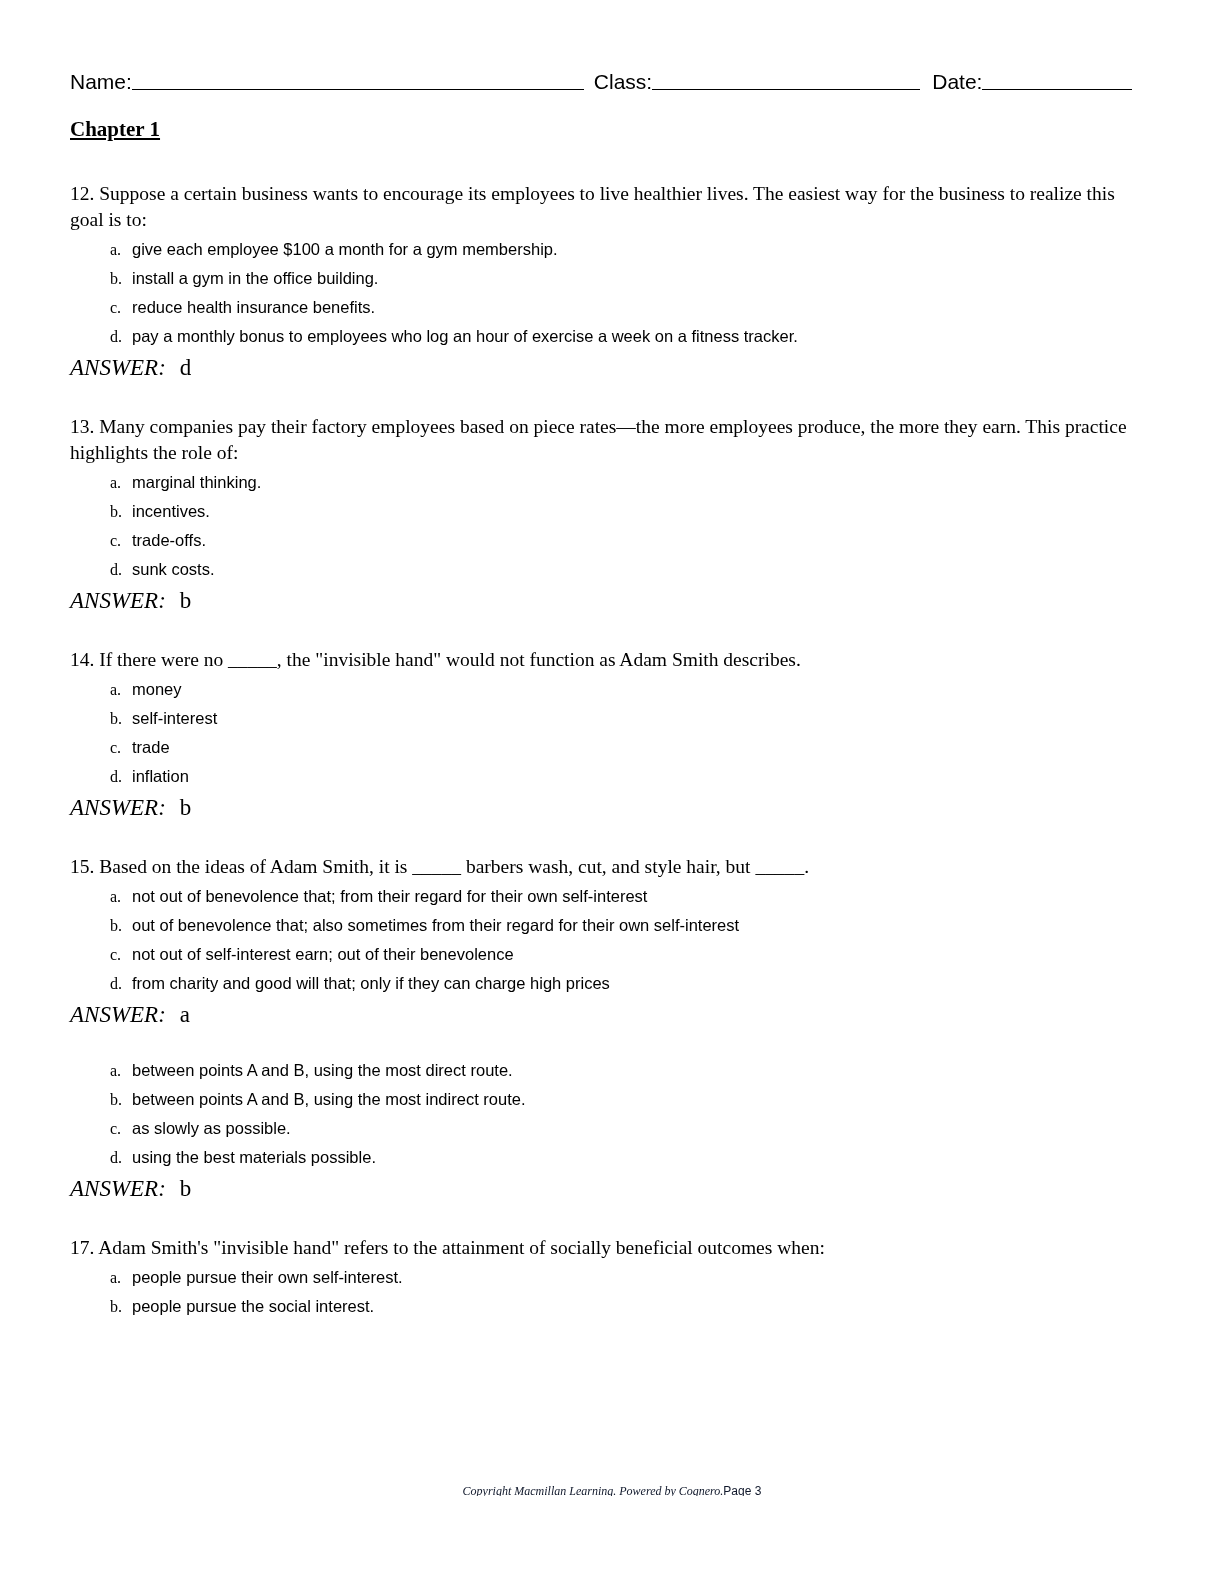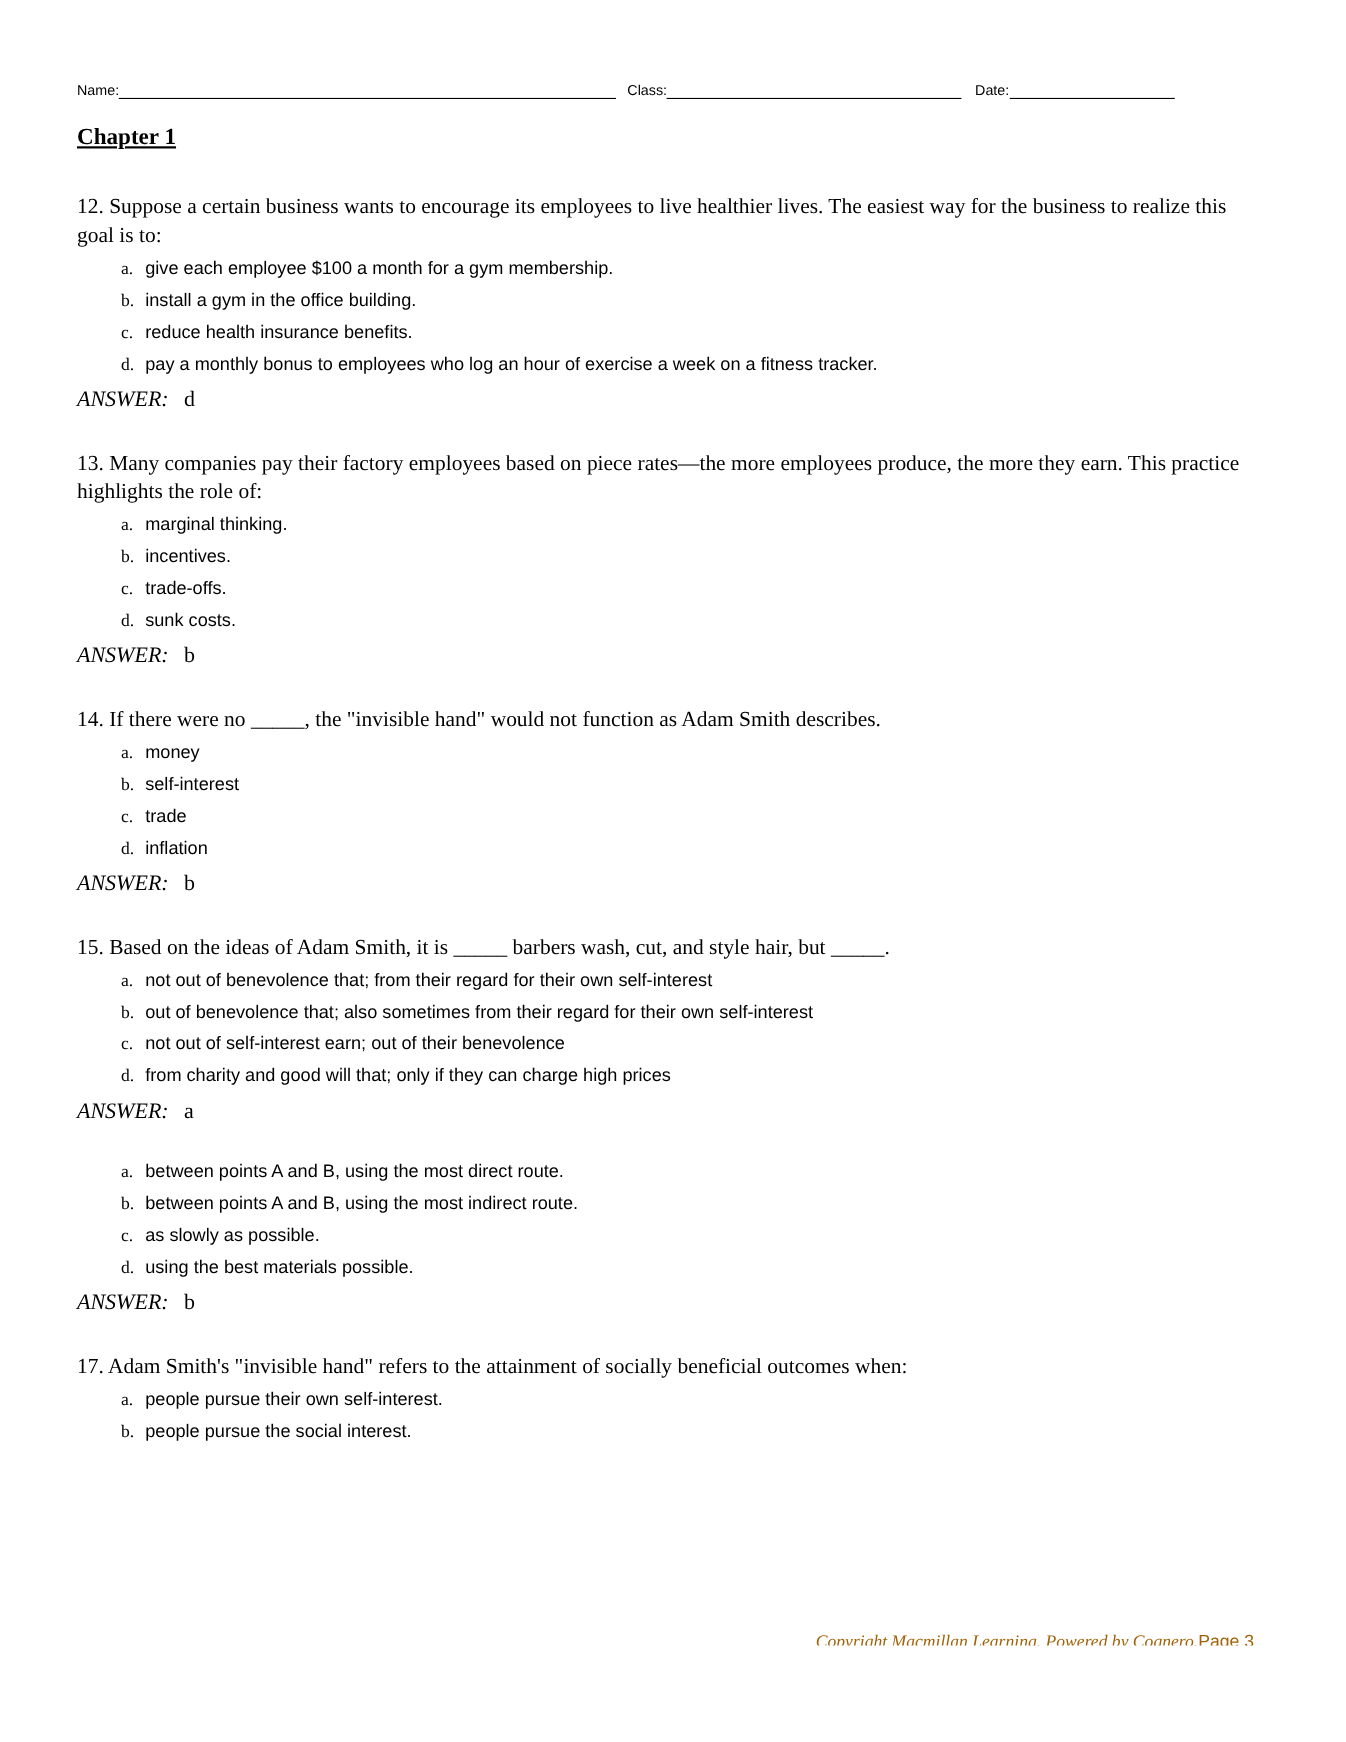--- a/index.html
+++ b/index.html
@@ -12,23 +12,22 @@
     color: #000000;
     font-family: "Liberation Serif", serif;
   }
   .page {
     padding: 70px 84px 0 70px;
   }
 
   
   .header-row {
     display: flex;
-    align-items: flex-end;
     font-family: "Liberation Sans", sans-serif;
-    font-size: 13px;
+    font-size: 21px;
     margin-bottom: 22px;
   }
   .header-label { white-space: nowrap; padding-bottom: 1px; }
   .blank {
     display: inline-block;
     border-bottom: 1.5px solid #000;
     height: 20px;
   }
   .blank-name  { width: 452px; margin-right: 10px; }
   .blank-class { width: 268px; margin-right: 12px; }
@@ -63,40 +62,40 @@
     width: 22px;
     flex: 0 0 22px;
   }
   .ctext {
     font-family: "Liberation Sans", sans-serif;
     font-size: 16.5px;
     line-height: 19px;
   }
   .answer {
     margin-top: 10px;
-    font-size: 20px;
+    font-size: 23px;
     line-height: 24px;
   }
   .alabel { font-style: italic; }
   .avalue { margin-left: 14px; font-style: normal; }
 
   
   .footer {
     position: absolute;
     left: 84px;
     right: 84px;
     top: 1484px;
     height: 12px;
     overflow: hidden;
     display: flex;
-    justify-content: flex-end;
+    justify-content: center;
     font-family: "Liberation Serif", serif;
     font-style: italic;
-    font-size: 16px;
-    color: #a16207;
+    font-size: 12px;
+    color: #0f172a;
   }
   .footer .pageno { font-style: normal; font-family: "Liberation Sans", sans-serif; }
 </style>
 </head>
 <body>
 
 <div class="page">
 
   <div class="header-row">
     <span class="header-label">Name:</span>

